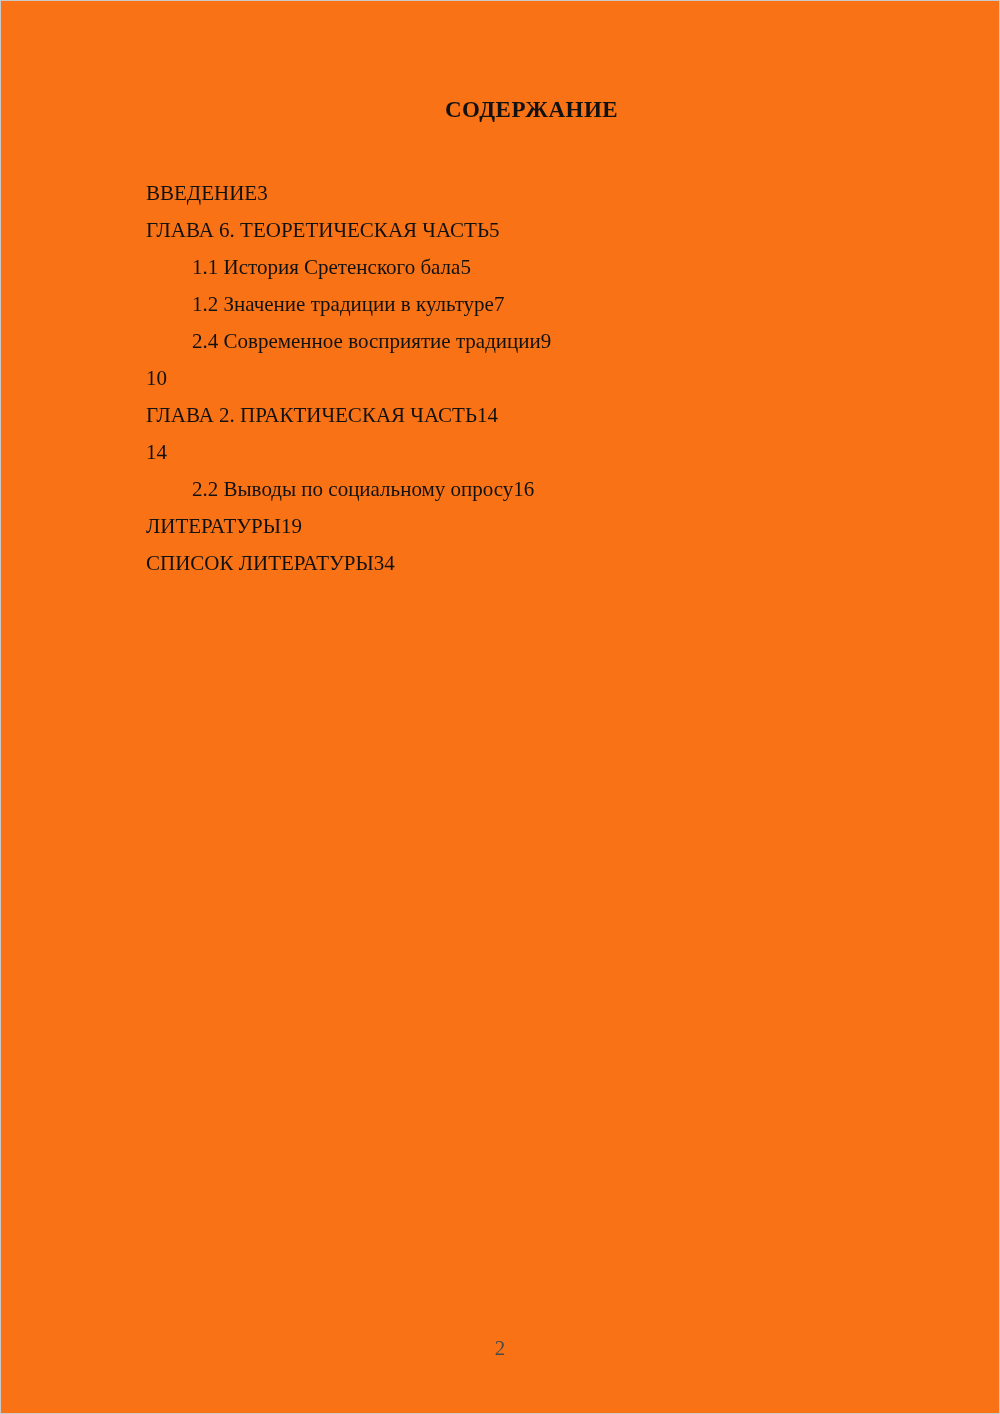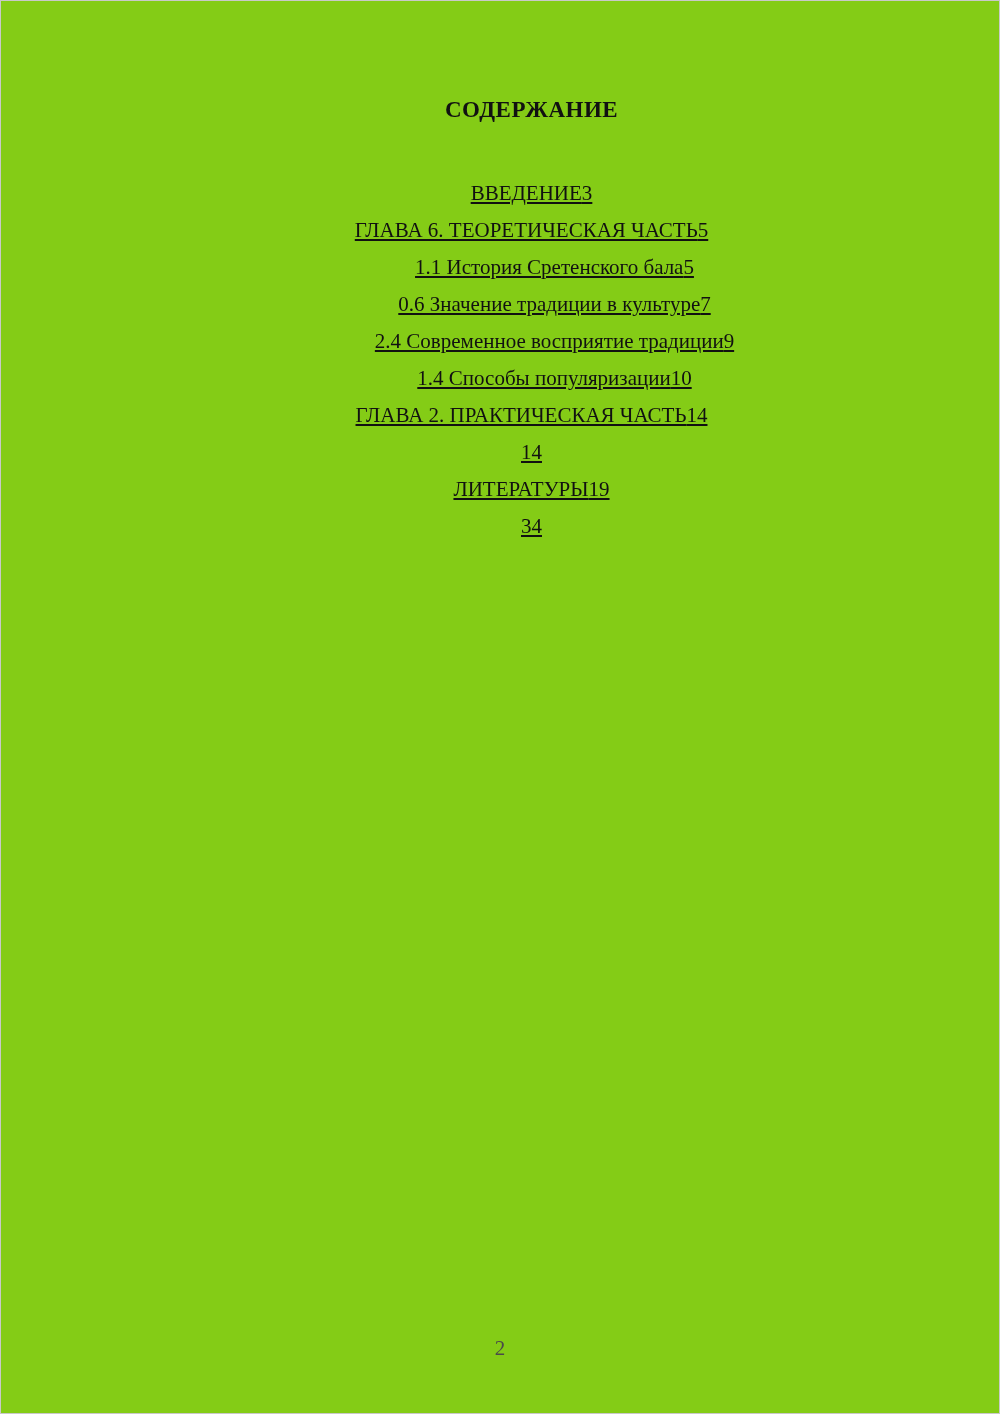--- a/index.html
+++ b/index.html
@@ -6,21 +6,21 @@
 
   html, body {
     background: #ffffff;
     font-family: "Liberation Serif", "DejaVu Serif", serif;
   }
 
   .page {
     position: relative;
     width: 1000px;
     height: 1414px;
-    background: #84cc16;
+    background: #f97316;
     border: 1px solid #c9c9c9;
     overflow: hidden;
     color: #1a1a1a;
   }
 
   .content {
     position: absolute;
     top: 0;
     left: 145px;
     right: 82px;
@@ -36,25 +36,24 @@
   }
 
   .toc {
     margin-top: 52px;
     font-size: 21px;
     color: #111111;
   }
 
   .toc-row {
     display: flex;
-    justify-content: center;
+    justify-content: flex-start;
     align-items: baseline;
     height: 37px;
     line-height: 37px;
-    text-decoration: underline;
   }
 
   .toc-row.indented .toc-label {
     padding-left: 46px;
   }
 
   .toc-label {
     white-space: nowrap;
   }
 
@@ -86,41 +85,45 @@
         </div>
         <div class="toc-row">
           <span class="toc-label">ГЛАВА 6. ТЕОРЕТИЧЕСКАЯ ЧАСТЬ</span>
           <span class="toc-page">5</span>
         </div>
         <div class="toc-row indented">
           <span class="toc-label">1.1 История Сретенского бала</span>
           <span class="toc-page">5</span>
         </div>
         <div class="toc-row indented">
-          <span class="toc-label">0.6 Значение традиции в культуре</span>
+          <span class="toc-label">1.2 Значение традиции в культуре</span>
           <span class="toc-page">7</span>
         </div>
         <div class="toc-row indented">
           <span class="toc-label">2.4 Современное восприятие традиции</span>
           <span class="toc-page">9</span>
         </div>
         <div class="toc-row indented">
-          <span class="toc-label">1.4 Способы популяризации</span>
           <span class="toc-page">10</span>
         </div>
         <div class="toc-row">
           <span class="toc-label">ГЛАВА 2. ПРАКТИЧЕСКАЯ ЧАСТЬ</span>
           <span class="toc-page">14</span>
         </div>
         <div class="toc-row indented">
           <span class="toc-page">14</span>
         </div>
+        <div class="toc-row indented">
+          <span class="toc-label">2.2 Выводы по социальному опросу</span>
+          <span class="toc-page">16</span>
+        </div>
         <div class="toc-row">
           <span class="toc-label">ЛИТЕРАТУРЫ</span>
           <span class="toc-page">19</span>
         </div>
         <div class="toc-row">
+          <span class="toc-label">СПИСОК ЛИТЕРАТУРЫ</span>
           <span class="toc-page">34</span>
         </div>
       </div>
   </div>
   <div class="page-number">2</div>
 </div>
 
 </body></html>

